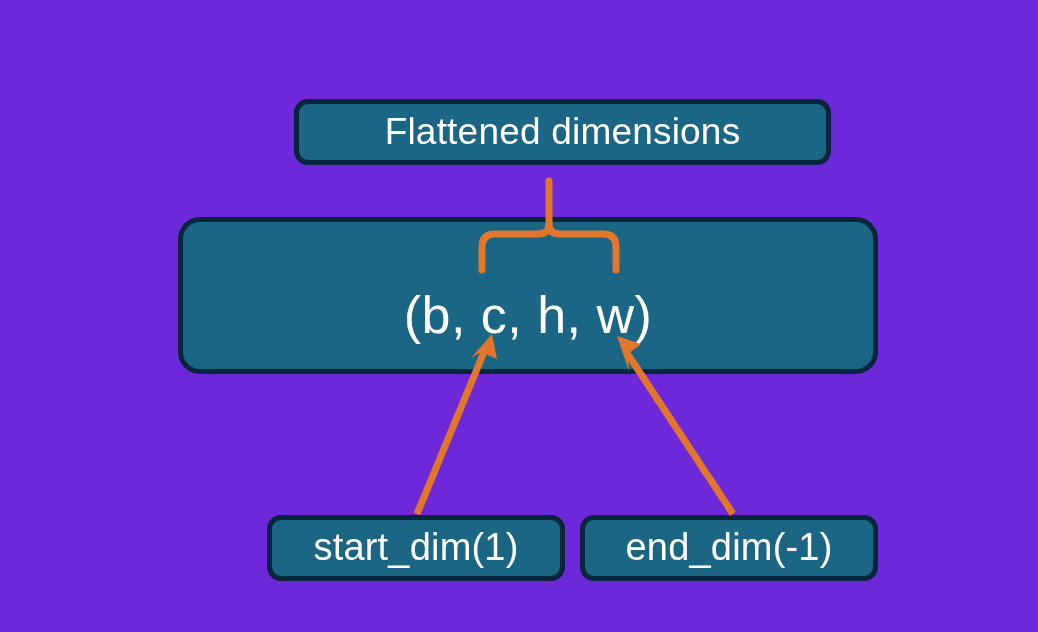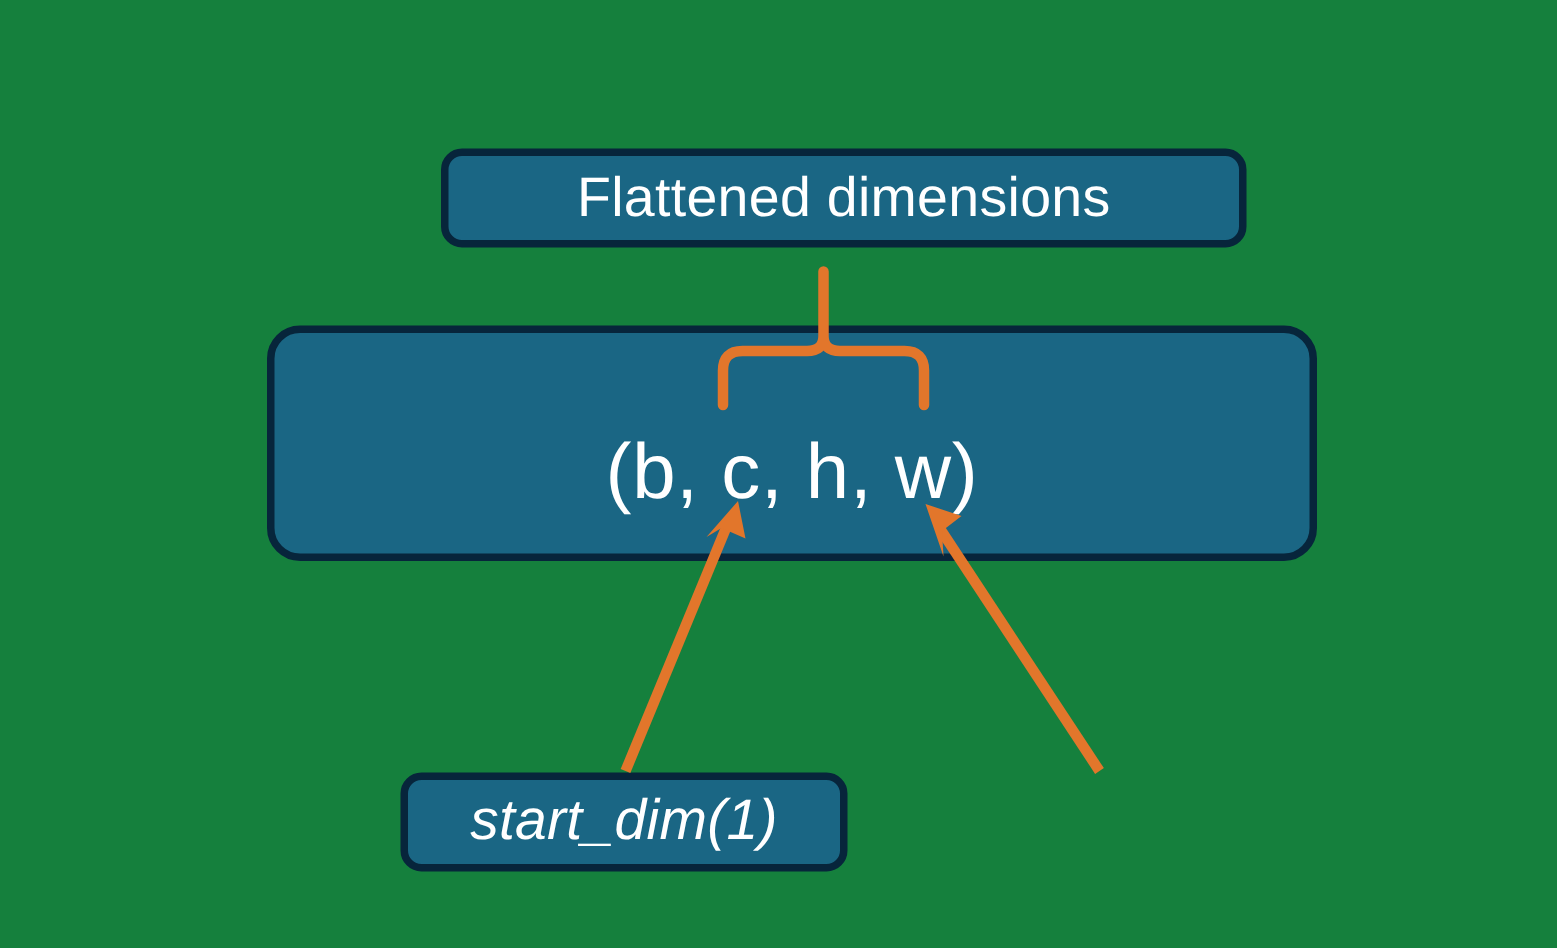--- a/index.html
+++ b/index.html
@@ -11,21 +11,21 @@
     width: 1038px;
     height: 632px;
     font-family: "Liberation Sans", sans-serif;
     position: relative;
     overflow: hidden;
   }
   #stage {
     position: relative;
     width: 1038px;
     height: 632px;
-    background: #15803d;
+    background: #6d28d9;
   }
   .node {
     position: absolute;
     box-sizing: border-box;
     background: #1a6684;
     border: 5px solid #07253b;
     border-radius: 16px;
     color: #ffffff;
     display: flex;
     align-items: center;
@@ -64,21 +64,20 @@
     letter-spacing: 0.5px;
     transform: translateY(8px);
     margin-top: 24px;
   }
   #node-start-dim {
     left: 267px;
     top: 515px;
     width: 298px;
     height: 66px;
     border-radius: 14px;
-    font-style: italic;
   }
   #node-end-dim {
     left: 580px;
     top: 515px;
     width: 298px;
     height: 66px;
     border-radius: 14px;
   }
   #node-start-dim .node-label,
   #node-end-dim .node-label {
@@ -122,20 +121,23 @@
   </div>
 
   <div class="node" id="node-shape">
     <span class="node-label">(b, c, h, w)</span>
   </div>
 
   <div class="node" id="node-start-dim">
     <span class="node-label">start_dim(1)</span>
   </div>
 
+  <div class="node" id="node-end-dim">
+    <span class="node-label">end_dim(-1)</span>
+  </div>
 
   <svg id="connectors" viewBox="0 0 1038 632" width="1038" height="632">
 
     <path class="brace" d="M 482 270
              L 482 247
              Q 482 234 495 234
              L 538 234
              Q 549 234 549 224
              L 549 181
              L 549 224

